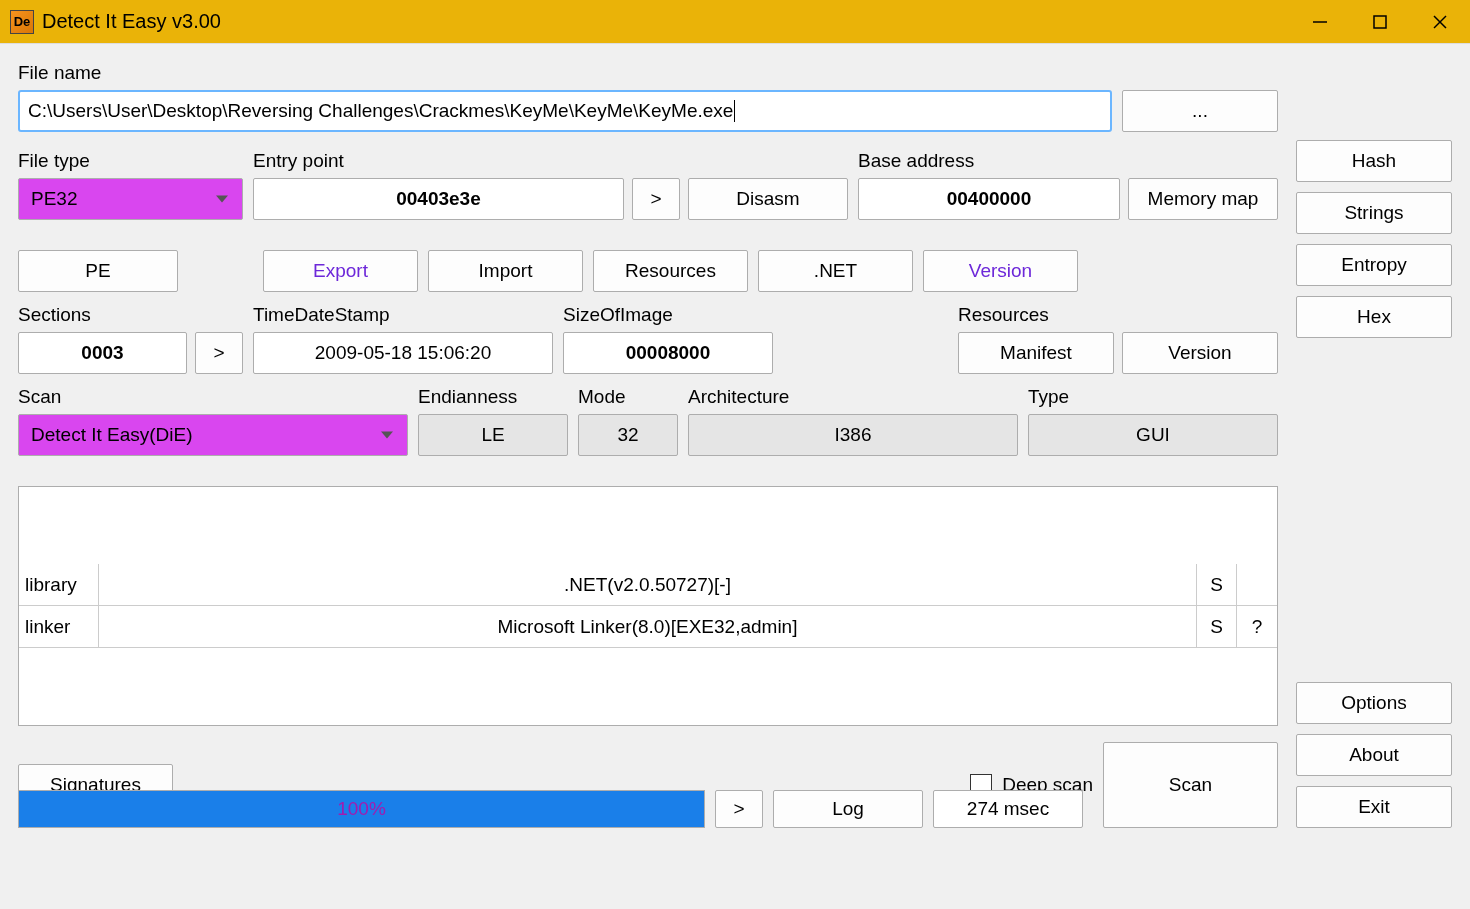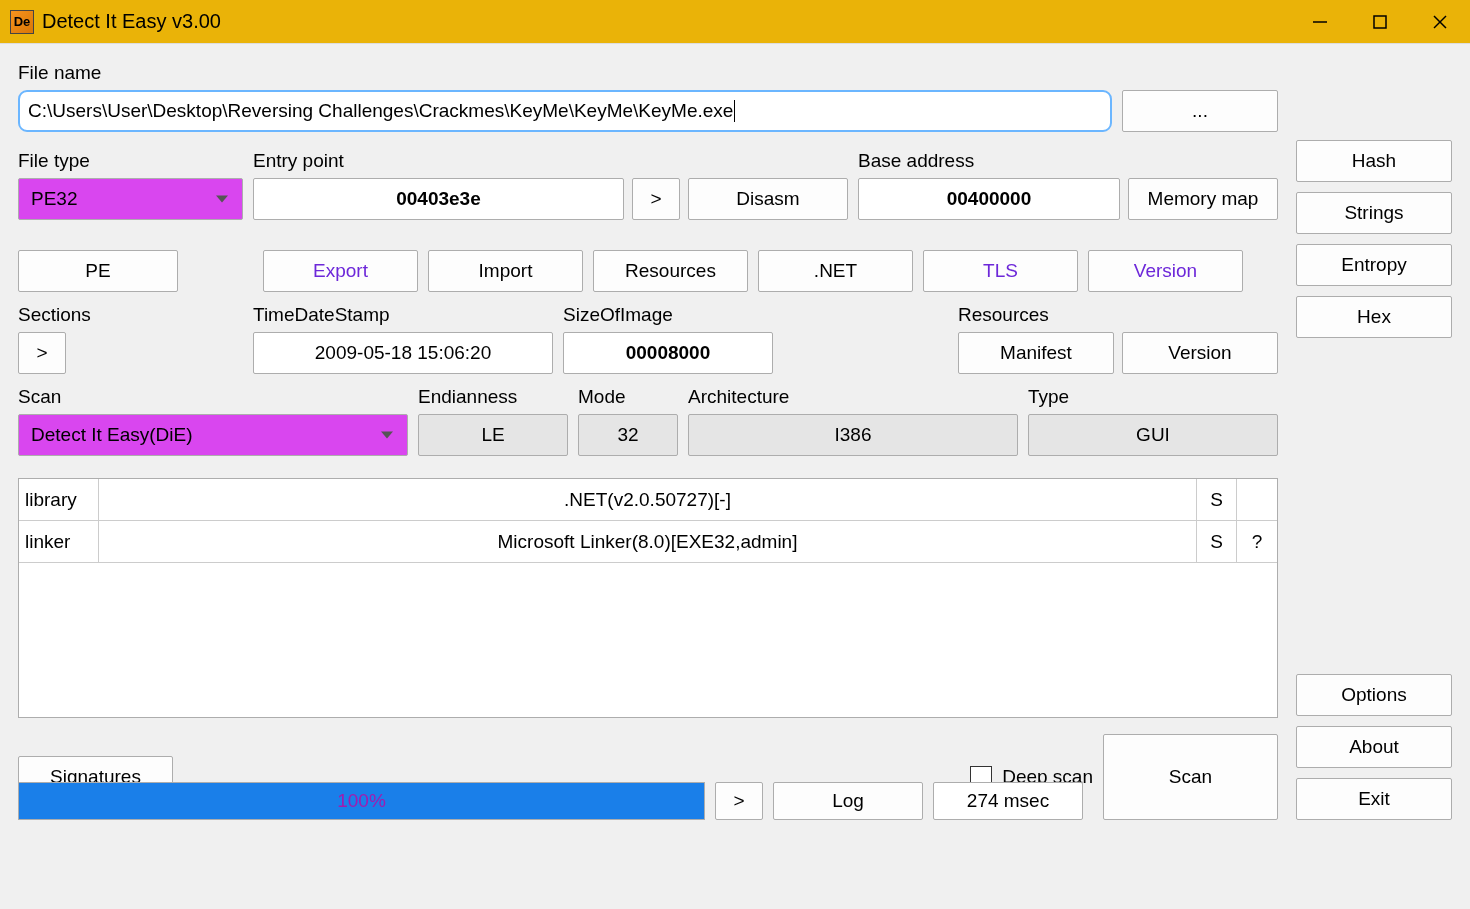--- a/index.html
+++ b/index.html
@@ -51,21 +51,21 @@
 .main-col { flex: 1; display:flex; flex-direction:column; gap: 6px; }
 .side-col { width: 156px; display:flex; flex-direction:column; gap: 10px; }
 .label { font-size: 19px; margin-bottom: 6px; }
 .row { display:flex; gap: 10px; align-items:flex-end; }
 .group { display:flex; flex-direction:column; }
 .grow { flex:1; }
 .input, .button, .select, .field {
   height: 42px;
   background: #fafafa;
   border: 1px solid #adadad;
-  border-radius: 9px;
+  border-radius: 3px;
   font-size: 19px;
   font-family: inherit;
   padding: 0 10px;
   display:flex;
   align-items:center;
   justify-content:center;
 }
 .input {
   background: #fff;
   border: 2px solid #6bb6ff;
@@ -244,28 +244,28 @@
       </div>
     </div>
 
     <div class="row" style="margin-top:24px;">
       <div class="btn" style="width:160px;">PE</div>
       <div style="width:65px;"></div>
       <div class="btn disabled" style="width:155px;">Export</div>
       <div class="btn" style="width:155px;">Import</div>
       <div class="btn" style="width:155px;">Resources</div>
       <div class="btn" style="width:155px;">.NET</div>
-      <div class="btn disabled" style="width:155px;">TLS</div>
       <div class="btn disabled" style="width:155px;">Version</div>
     </div>
 
     <div class="row" style="margin-top:6px;">
       <div class="group" style="width:225px;">
         <div class="label">Sections</div>
         <div class="row" style="gap:8px;">
+          <div class="field-plain bold grow">0003</div>
           <div class="btn" style="width:48px;">&gt;</div>
         </div>
       </div>
       <div class="group" style="width:300px;">
         <div class="label">TimeDateStamp</div>
         <div class="field-plain">2009-05-18 15:06:20</div>
       </div>
       <div class="group" style="width:210px;">
         <div class="label">SizeOfImage</div>
         <div class="field-plain bold">00008000</div>
@@ -299,21 +299,21 @@
       <div class="group grow">
         <div class="label">Architecture</div>
         <div class="readonly">I386</div>
       </div>
       <div class="group" style="width:250px;">
         <div class="label">Type</div>
         <div class="readonly">GUI</div>
       </div>
     </div>
 
-    <div class="scan-table" style="margin-top:16px;">
+    <div class="scan-table" style="margin-top:24px;justify-content:center;">
       <div class="scan-row">
         <div class="c-type">library</div>
         <div class="c-name">.NET(v2.0.50727)[-]</div>
         <div class="c-s">S</div>
         <div class="c-q"></div>
       </div>
       <div class="scan-row">
         <div class="c-type">linker</div>
         <div class="c-name">Microsoft Linker(8.0)[EXE32,admin]</div>
         <div class="c-s">S</div>

